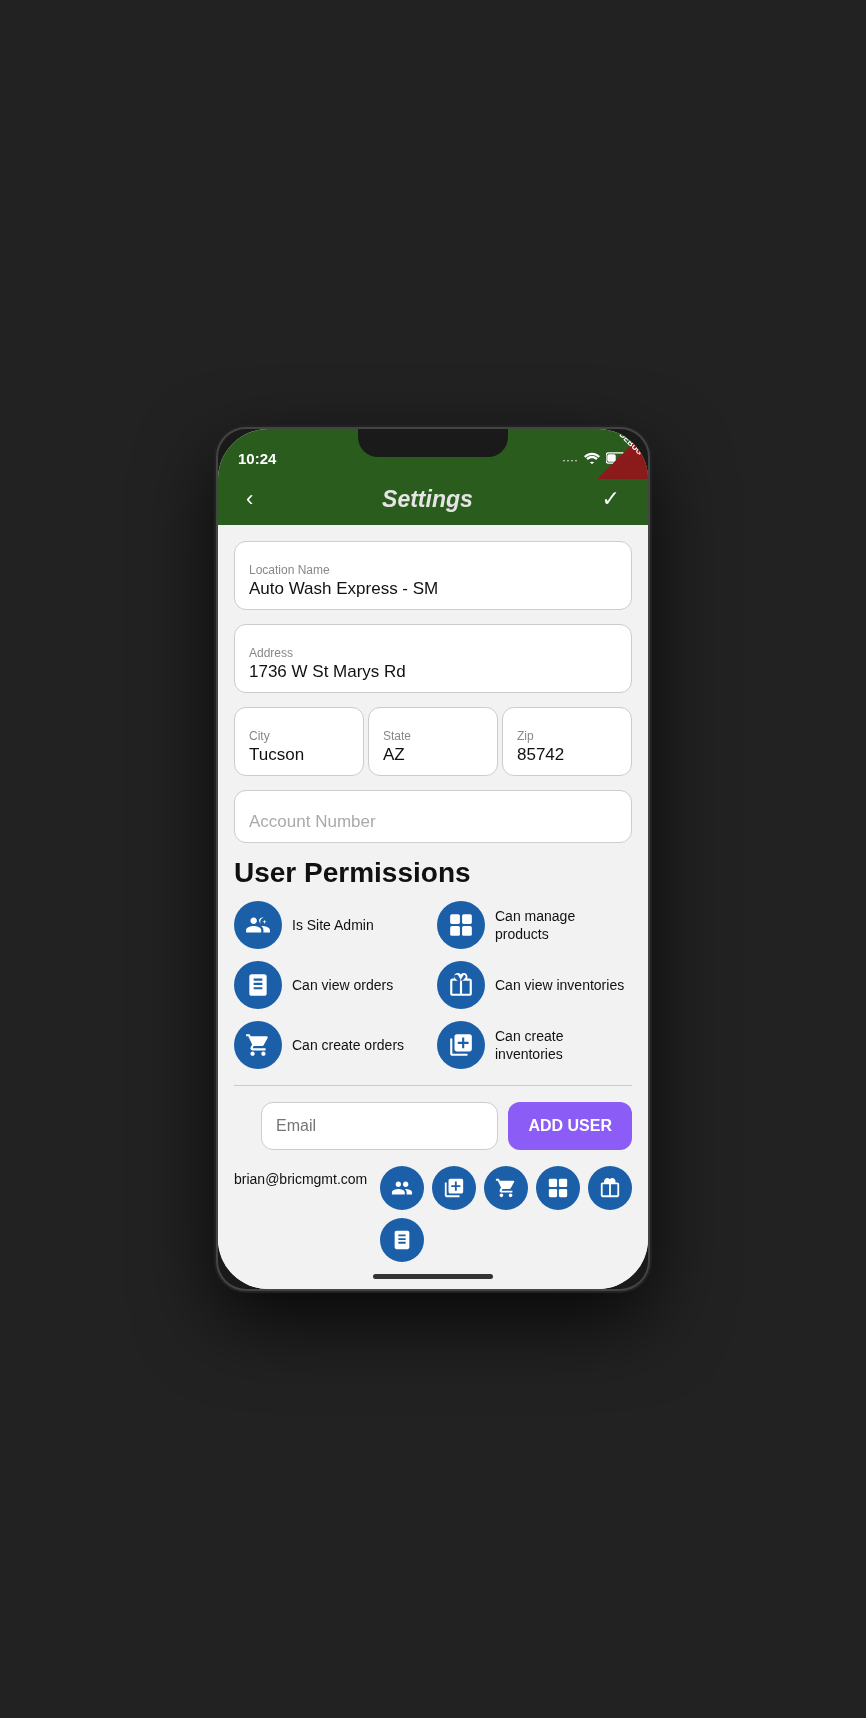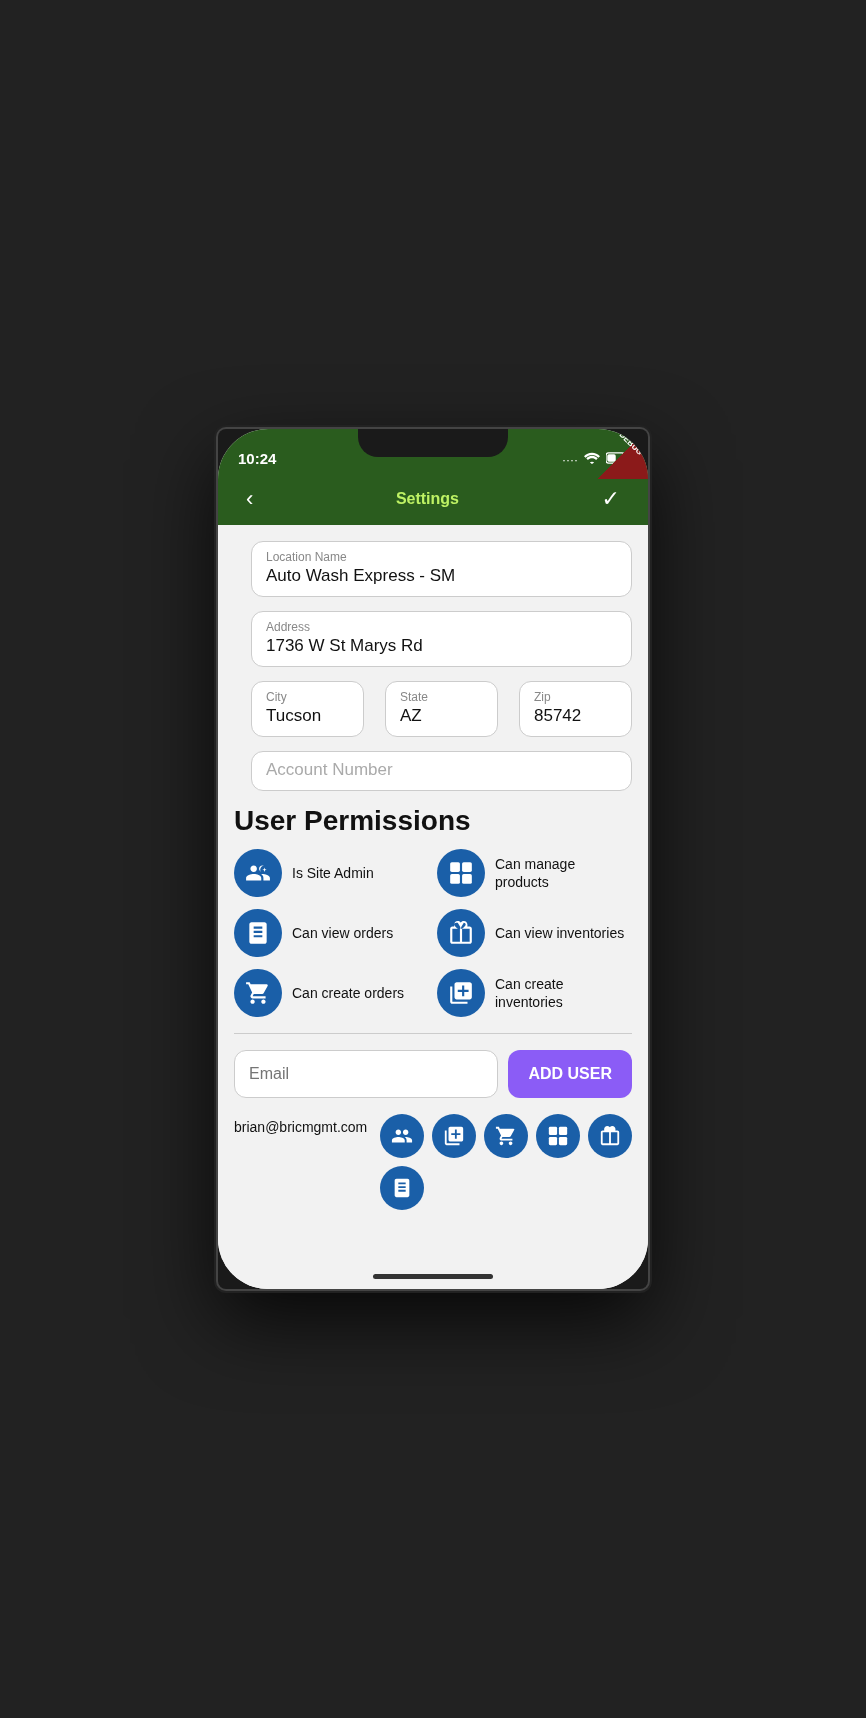--- a/index.html
+++ b/index.html
@@ -8,21 +8,21 @@
       display: flex;
       justify-content: center;
       align-items: center;
       min-height: 100vh;
       font-family: -apple-system, BlinkMacSystemFont, 'Segoe UI', sans-serif;
     }
     .phone-shell {
       width: 430px;
       height: 860px;
       background: #1a1a1a;
-      border-radius: 8px;
+      border-radius: 28px;
       position: relative;
       box-shadow: 0 0 0 2px #444, 0 0 0 4px #222, 0 30px 80px rgba(0,0,0,0.8);
       overflow: hidden;
     }
     .phone-screen {
       position: absolute;
       top: 0; left: 0; right: 0; bottom: 0;
       background: #f2f2f2;
       border-radius: 50px;
       overflow: hidden;
@@ -86,23 +86,24 @@
     .header {
       background: #2a5c1e;
       height: 52px;
       display: flex;
       align-items: center;
       justify-content: space-between;
       padding: 0 20px;
       flex-shrink: 0;
     }
     .header-title {
-      color: #bef264;
-      font-size: 16px;
+      color: #e5e5e5;
+      font-size: 23px;
       font-weight: 700;
+      font-style: italic;
     }
     .header-btn {
       color: white;
       font-size: 22px;
       font-weight: 300;
       cursor: pointer;
       background: none;
       border: none;
       padding: 4px 8px;
     }
@@ -119,22 +120,21 @@
       color: #111;
       margin-bottom: 12px;
     }
     
     .form-field {
       position: relative;
       margin-bottom: 14px;
       background: white;
       border: 1.5px solid #ccc;
       border-radius: 12px;
-      padding: 8px 14px 10px;
-      margin-left: 17px;
+      padding: 21px 14px 10px;
     }
     .form-field-label {
       font-size: 12px;
       color: #888;
       margin-bottom: 2px;
       display: block;
     }
     .form-field-value {
       font-size: 17px;
       color: #111;
@@ -202,20 +202,21 @@
       margin-bottom: 16px;
     }
     .email-input {
       flex: 1;
       background: white;
       border: 1.5px solid #ccc;
       border-radius: 12px;
       padding: 14px 14px;
       font-size: 16px;
       color: #aaa;
+      margin-left: 27px;
     }
     .add-user-btn {
       background: #8b5cf6;
       color: white;
       font-size: 16px;
       font-weight: 700;
       border: none;
       border-radius: 12px;
       padding: 10px 20px;
       cursor: pointer;

